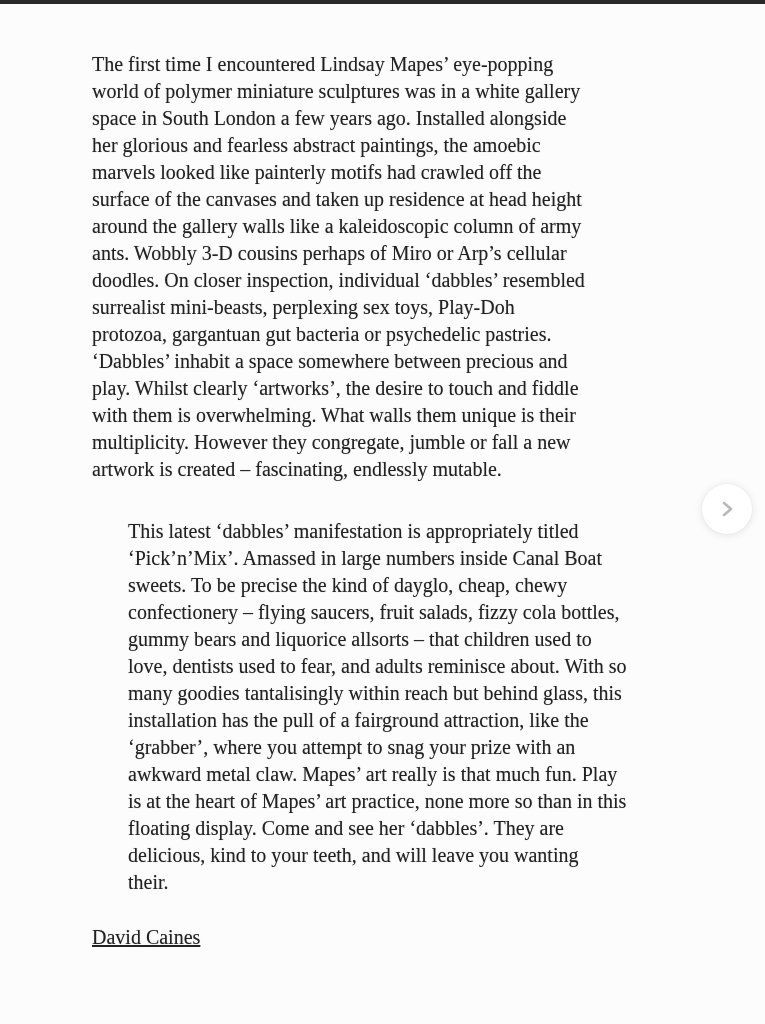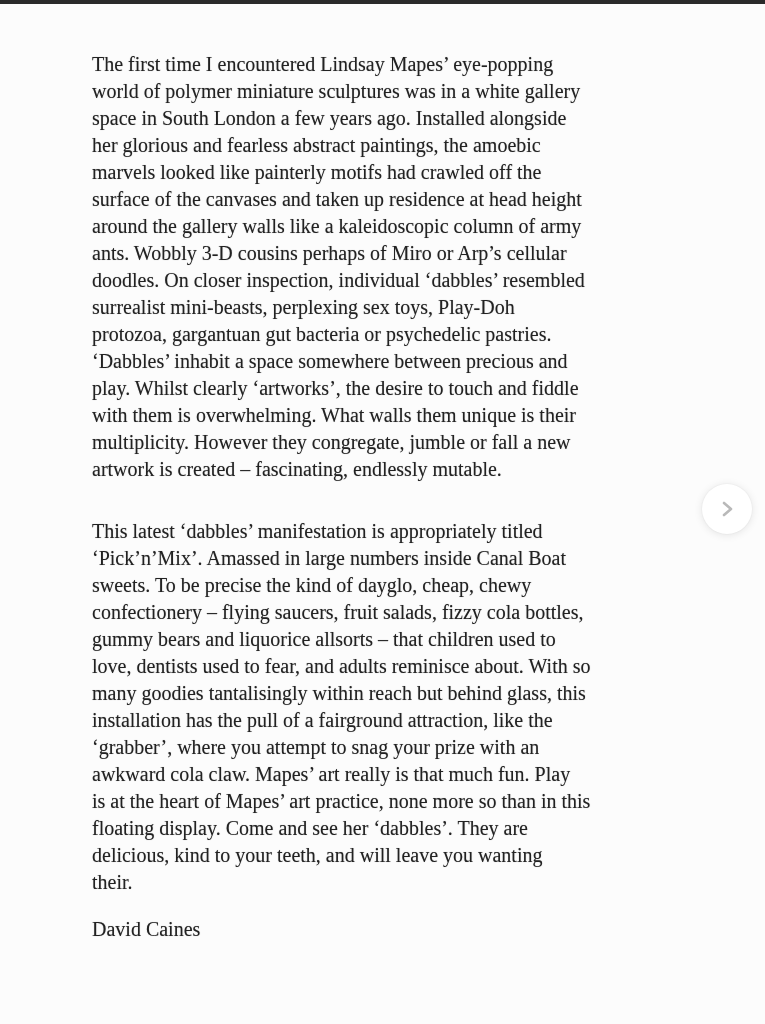--- a/index.html
+++ b/index.html
@@ -31,23 +31,25 @@
     font-size: 20px;
     line-height: 27px;
     text-shadow: 0 0 1px rgba(34,34,34,0.35);
   }
   .para .line,
   .signature .line {
     white-space: nowrap;
   }
   .para + .para {
     margin-top: 35px;
+    margin-left: 36px;
   }
   .signature {
-    margin-top: 20px;
+    margin-top: 28px;
+    text-decoration: underline;
   }
   .next-btn {
     position: absolute;
     left: 702px;
     top: 484px;
     width: 50px;
     height: 50px;
     border-radius: 50%;
     border: none;
     padding: 0;
@@ -90,21 +92,21 @@
   <div class="para">
       <div class="line">This latest ‘dabbles’ manifestation is appropriately titled</div>
       <div class="line">‘Pick’n’Mix’. Amassed in large numbers inside Canal Boat</div>
       <div class="line">sweets. To be precise the kind of dayglo, cheap, chewy</div>
       <div class="line">confectionery – flying saucers, fruit salads, fizzy cola bottles,</div>
       <div class="line">gummy bears and liquorice allsorts – that children used to</div>
       <div class="line">love, dentists used to fear, and adults reminisce about. With so</div>
       <div class="line">many goodies tantalisingly within reach but behind glass, this</div>
       <div class="line">installation has the pull of a fairground attraction, like the</div>
       <div class="line">‘grabber’, where you attempt to snag your prize with an</div>
-      <div class="line">awkward cola claw. Mapes’ art really is that much fun. Play</div>
+      <div class="line">awkward metal claw. Mapes’ art really is that much fun. Play</div>
       <div class="line">is at the heart of Mapes’ art practice, none more so than in this</div>
       <div class="line">floating display. Come and see her ‘dabbles’. They are</div>
       <div class="line">delicious, kind to your teeth, and will leave you wanting</div>
       <div class="line">their.</div>
     </div>
   <div class="signature">
     <div class="line">David Caines</div>
   </div>
 </div>
 

